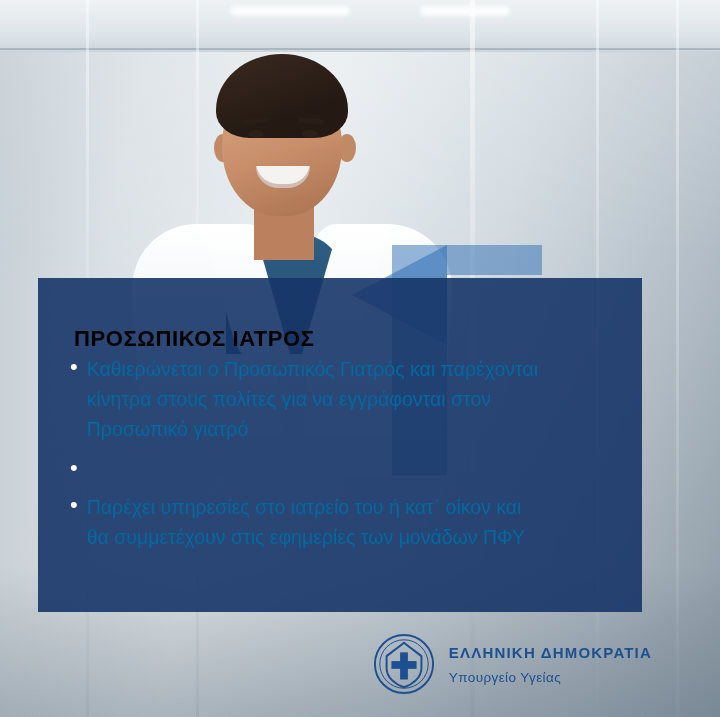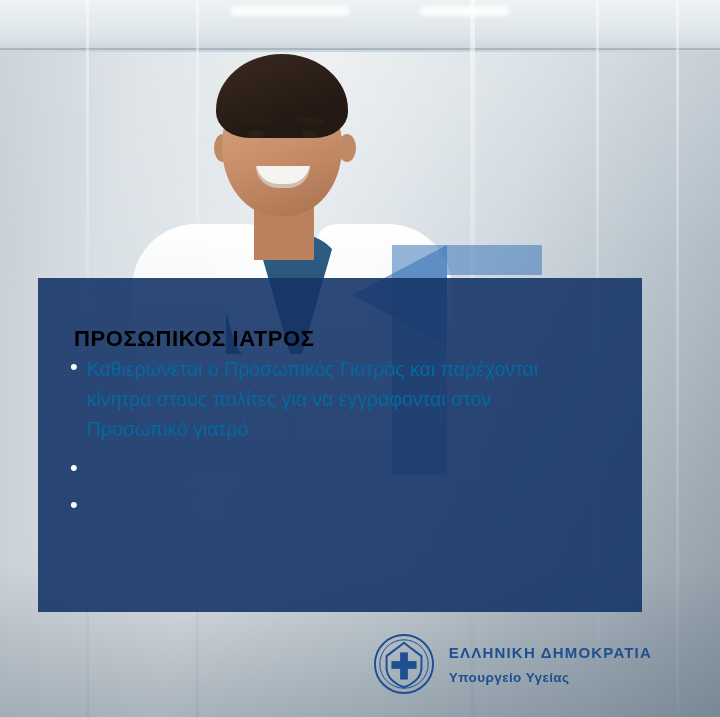--- a/index.html
+++ b/index.html
@@ -225,21 +225,20 @@
     color: #1d4f91;
     font-size: 15px;
     font-weight: bold;
     letter-spacing: 1.2px;
   }
   .logo-line2 {
     color: #1d4f91;
     font-size: 13.5px;
     letter-spacing: 0.4px;
     margin-top: 9px;
-    font-weight: bold;
   }
 </style>
 </head>
 <body>
 
 <div class="poster">
 
   <div class="photo">
     <div class="ceiling"></div>
     <div class="ceiling-line"></div>
@@ -286,20 +285,22 @@
 κίνητρα στους πολίτες για να εγγράφονται στον
 Προσωπικό γιατρό</span>
       </div>
 
       <div class="bullet">
         <span class="bullet-dot">•</span>
       </div>
 
       <div class="bullet">
         <span class="bullet-dot">•</span>
+        <span class="bullet-text">Παρέχει υπηρεσίες στο ιατρείο του ή κατ᾽ οίκον και
+θα συμμετέχουν στις εφημερίες των μονάδων ΠΦΥ</span>
       </div>
 
     </div>
   </div>
 
   <div class="footer">
     <div class="logo-wrap">
       <svg class="emblem" viewBox="0 0 64 64">
         <circle cx="32" cy="32" r="30" fill="none" stroke="#1d4f91" stroke-width="2"></circle>
         <circle cx="32" cy="32" r="25" fill="none" stroke="#1d4f91" stroke-width="1"></circle>

